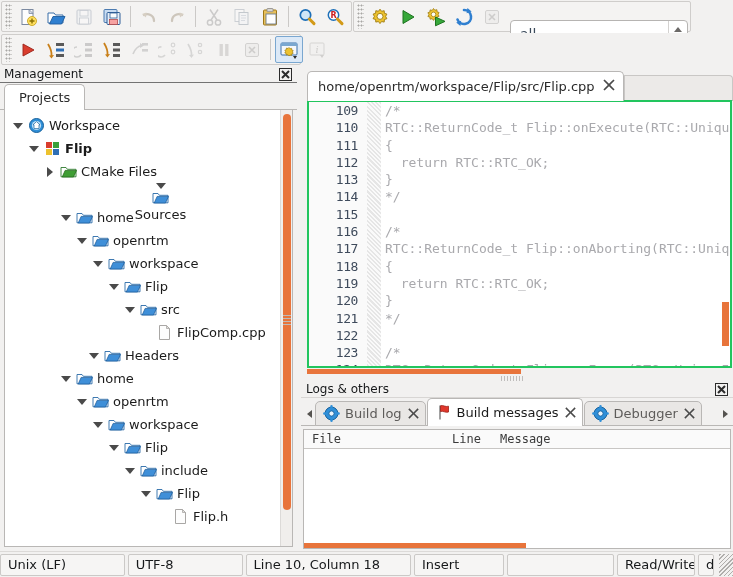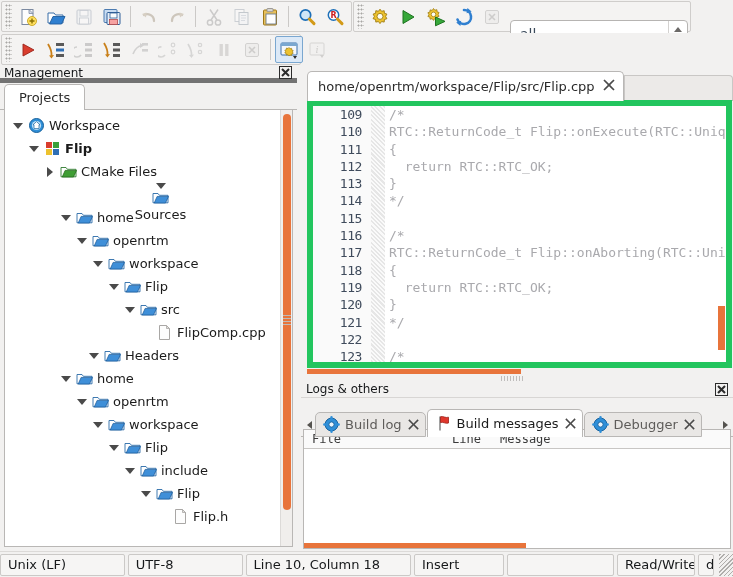--- a/index.html
+++ b/index.html
@@ -75,23 +75,23 @@
   .sp-up { border-bottom: 5px solid #6b6967; }
   .sp-dn { border-top: 5px solid #6b6967; }
 
   
   #mgmt {
     position: absolute; left: 0; top: 66px;
     width: 297px; height: 485px;
     background: #f2f1f0;
   }
   #mgmt-title {
-    height: 17px; display: flex; align-items: flex-start;
+    height: 17px; display: flex; align-items: center;
     padding: 0 3px 0 4px; font-size: 12px; color: #16181a;
-    border-bottom: 5px solid #737373;
+    border-bottom: 1px solid #737373;
   }
   #mgmt-title .t { flex: 1; }
   .xbtn {
     width: 13px; height: 13px; flex: none;
     position: relative; margin-right: 2px;
   }
   .xbtn svg { display:block; }
 
   #mgmt-tabs {
     height: 27px; padding-left: 4px;
@@ -175,21 +175,21 @@
     border-radius: 5px 5px 0 0; font-size: 13px; color: #2b2b2b;
     position: relative; z-index: 2;
   }
   #ed-tabs .filler {
     flex: 1; height: 26px; background: #eceae8;
     border: 1px solid #c9c7c5; border-bottom: none;
     border-radius: 0 4px 0 0;
   }
   #ed-body {
     position: absolute; left: 6px; top: 34px; right: 1px; bottom: 10px;
-    background: #ffffff; border: 6px solid #22c55e;
+    background: #ffffff; border: 2px solid #22c55e;
     overflow: hidden;
   }
   #gutter {
     position: absolute; left: 0; top: 0; bottom: 0; width: 58px;
     background: #fafafa;
   }
   #gutter .ln {
     height: 17.3px; line-height: 17.3px; text-align: right;
     padding-right: 9px;
     font-family: "DejaVu Sans Mono", "Liberation Mono", monospace;
@@ -234,21 +234,21 @@
     width: 432px; height: 170px;
     background: #f2f1f0;
   }
   #logs-title {
     height: 17px; display: flex; align-items: center;
     padding: 0 3px 0 5px; font-size: 12px; color: #16181a;
     border-bottom: 1px solid #d8d6d4;
   }
   #logs-title .t { flex: 1; }
   #logs-tabs {
-    position: relative; height: 28px; margin-top: 11px;
+    position: relative; height: 28px; margin-top: 0;
     display: flex; align-items: flex-end; padding: 0 2px;
   }
   #logs-tabs::after {
     content: ""; position: absolute; left: 0; right: 0; bottom: 0;
     height: 1px; background: #b9b7b5;
   }
   .scr-arrow {
     width: 12px; height: 24px; flex: none;
     display: flex; align-items: center; justify-content: center;
   }

